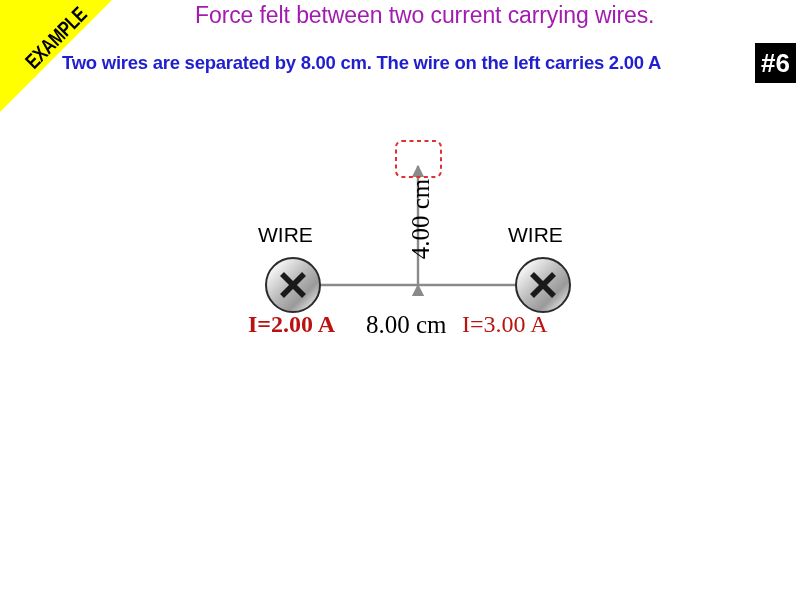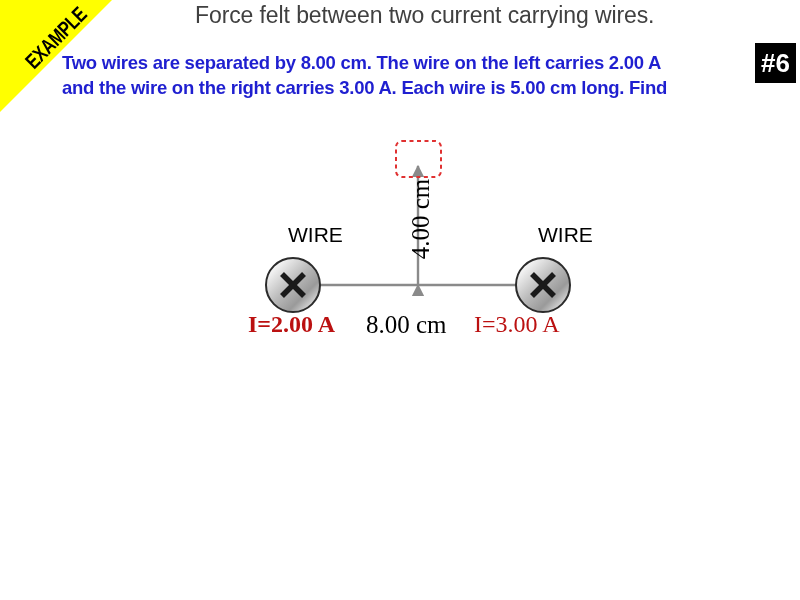--- a/index.html
+++ b/index.html
@@ -54,21 +54,21 @@
 
   
   #title {
     position: absolute;
     left: 195px;
     top: 2px;
     width: 600px;
     font-family: "Liberation Sans", sans-serif;
     font-size: 23px;
     font-weight: normal;
-    color: #404040;
+    color: #a21caf;
     white-space: nowrap;
     letter-spacing: -0.1px;
   }
 
   
   #problem-text {
     position: absolute;
     left: 62px;
     top: 50px;
     width: 690px;
@@ -113,34 +113,33 @@
     left: 0;
     top: 0;
   }
 
   .wire-label {
     position: absolute;
     font-family: "Liberation Sans", sans-serif;
     font-size: 21px;
     color: #000000;
     white-space: nowrap;
-    margin-left: 30px;
   }
   #wire-label-left  { left: 258px; top: 223px; }
   #wire-label-right { left: 508px; top: 223px; }
 
   .current-label {
     position: absolute;
     font-family: "Liberation Serif", serif;
     font-size: 24px;
     color: #bb1111;
     white-space: nowrap;
   }
   #current-label-left  { left: 248px; top: 311px; font-weight: bold; }
-  #current-label-right { left: 462px; top: 311px; margin-left: 12px; }
+  #current-label-right { left: 462px; top: 311px; }
 
   #dist-horizontal-label {
     position: absolute;
     left: 366px;
     top: 291px;
     font-family: "Liberation Serif", serif;
     font-size: 25px;
     color: #000000;
     white-space: nowrap;
     margin-top: 20px;
@@ -165,21 +164,20 @@
 
 <div id="example-banner">
   <div class="tri"></div>
   <div class="banner-text">EXAMPLE</div>
 </div>
 
 <div id="title">Force felt between two current carrying wires.</div>
 
 <div id="problem-text">
   <span class="ln">Two wires are separated by 8.00 cm. The wire on the left carries 2.00 A</span>
-  <span class="ln">and the wire on the right carries 3.00 A. Each wire is 5.00 cm long. Find</span>
 </div>
 
 <div id="number-badge">#6</div>
 
 <div id="diagram">
 
   <svg id="diagram-svg" width="800" height="600" viewBox="0 0 800 600">
     <defs>
       <linearGradient id="sphereGrad" x1="0%" y1="0%" x2="100%" y2="100%">
         <stop offset="0%" stop-color="#ffffff"></stop>

